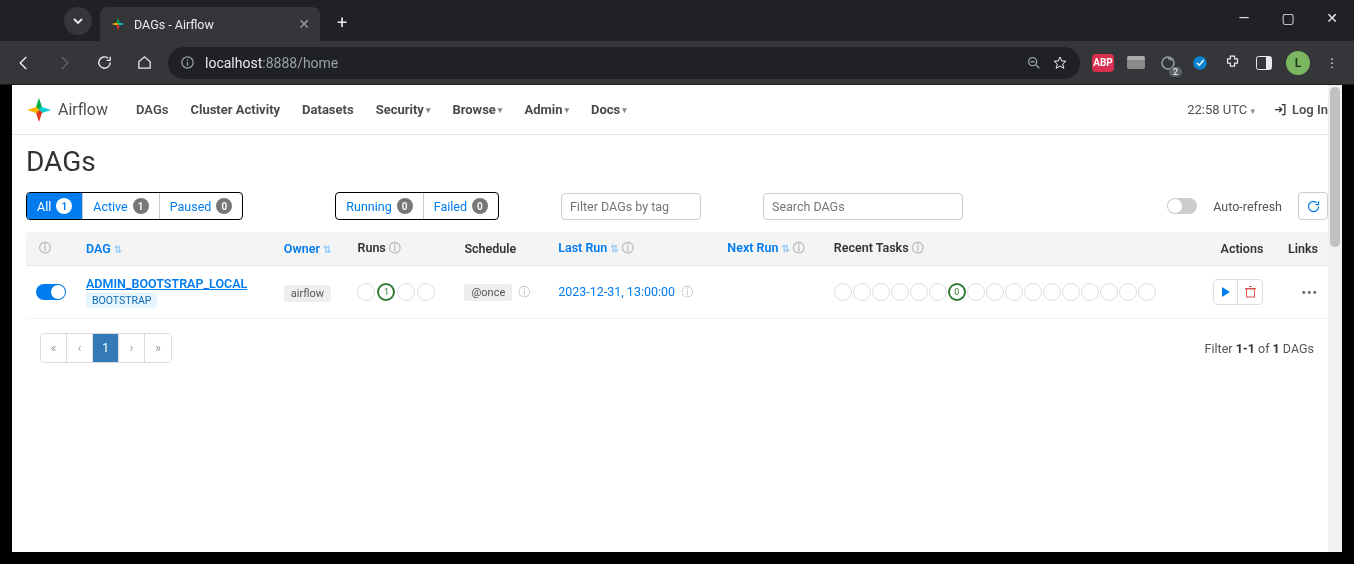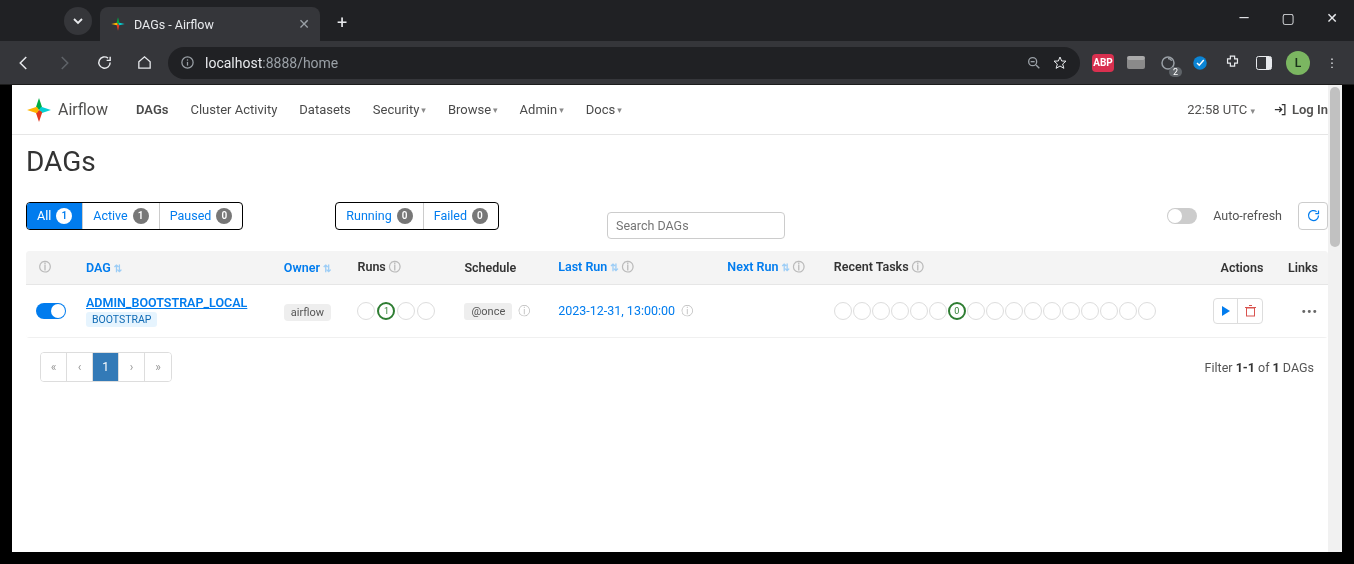--- a/index.html
+++ b/index.html
@@ -33,21 +33,21 @@
 
 
 .viewport { position: relative; background: #fff; height: calc(564px - 41px - 44px - 12px); overflow: hidden; margin: 0 12px 12px 12px; }
 .scrollbar-track { position: absolute; right: 0; top: 0; width: 14px; height: 100%; background: #f1f1f1; }
 .scrollbar-thumb { position: absolute; right: 2px; top: 2px; width: 10px; height: 160px; background: #c1c1c1; border-radius: 5px; }
 
 
 .af-nav { display: flex; align-items: center; height: 50px; border-bottom: 1px solid #e6e6e6; padding: 0 14px; gap: 18px; font-size: 13px; color: #51504f; }
 .af-brand { display: flex; align-items: center; gap: 6px; font-size: 16px; color: #51504f; margin-right: 10px; }
 .af-brand svg { width: 26px; height: 26px; }
-.af-nav-item { cursor: pointer; color: #4a4a4a; font-weight: 400; display: flex; align-items: center; gap: 2px; }
+.af-nav-item { cursor: pointer; color: #4a4a4a; font-weight: 700; display: flex; align-items: center; gap: 2px; }
 .af-nav-item.active { font-weight: 600; }
 .af-nav-spacer { flex: 1; }
 .af-nav-right { display: flex; align-items: center; gap: 18px; font-size: 13px; }
 .login { display: flex; align-items: center; gap: 4px; font-weight: 600; }
 .caret { font-size: 9px; color: #8a8a8a; }
 
 
 .af-alert { background: #fcf8e3; border: 1px solid #faebcc; color: #8a6d3b; margin: 10px; padding: 10px 12px; font-size: 12.5px; border-radius: 4px; }
 .af-alert a { color: #31708f; text-decoration: none; }
 .af-alert .cta { color: #017cee; font-weight: 600; }
@@ -59,21 +59,21 @@
 .toolbar { display: flex; align-items: center; gap: 16px; margin-bottom: 12px; }
 .pill-group { display: flex; border: 1px solid #000000; border-radius: 4px; overflow: hidden; font-size: 12.5px; }
 .pill { padding: 5px 10px; display: flex; align-items: center; gap: 5px; color: #017cee; cursor: pointer; border-right: 1px solid #ccc; }
 .pill:last-child { border-right: none; }
 .pill.selected { background: #017cee; color: #fff; }
 .pill .badge { background: #fff; color: #017cee; border-radius: 9px; min-width: 16px; height: 16px; font-size: 10px; display: flex; align-items: center; justify-content: center; padding: 0 4px; font-weight: 600; }
 .pill:not(.selected) .badge { background: #777; color: #fff; }
 .pill.selected .badge { background: #fff; color: #017cee; }
 
 .filter-input { border: 1px solid #ccc; border-radius: 4px; padding: 5px 8px; font-size: 12.5px; color: #555; width: 140px; background: #fff; }
-.filter-input.wide { width: 178px; margin-top: 20px; }
+.filter-input.wide { width: 200px; }
 .toolbar-spacer { flex: 1; }
 
 .toggle-sw { position: relative; width: 30px; height: 16px; background: #ccc; border-radius: 8px; cursor: pointer; }
 .toggle-sw::after { content: ""; position: absolute; left: 1px; top: 1px; width: 14px; height: 14px; background: #fff; border-radius: 50%; }
 .toolbar-label { font-size: 12.5px; color: #555; }
 .icon-btn { border: 1px solid #ccc; border-radius: 4px; width: 30px; height: 28px; display: flex; align-items: center; justify-content: center; color: #017cee; cursor: pointer; }
 
 
 .af-table { width: 100%; border-collapse: collapse; background: #f9f9f9; border-radius: 4px; overflow: hidden; }
 .af-table thead th { text-align: left; font-size: 12.5px; font-weight: 600; color: #333; padding: 8px 10px; border-bottom: 1px solid #e6e6e6; background: #f4f4f4; }
@@ -264,20 +264,21 @@
           <div class="pill selected">All<span class="badge">1</span></div>
           <div class="pill">Active<span class="badge">1</span></div>
           <div class="pill">Paused<span class="badge">0</span></div>
         </div>
       <div style="width:60px"></div>
       <div class="pill-group" id="state-pills">
           <div class="pill">Running<span class="badge">0</span></div>
           <div class="pill">Failed<span class="badge">0</span></div>
         </div>
       <div style="width:30px"></div>
+      <input class="filter-input" placeholder="Filter DAGs by tag" style="">
       <div style="width:30px"></div>
       <input class="filter-input wide" placeholder="Search DAGs" style="">
       <div class="toolbar-spacer"></div>
       <div class="toggle-sw"></div>
       <span class="toolbar-label">Auto-refresh</span>
       <div class="icon-btn">
         <svg width="15" height="15" viewBox="0 0 24 24">
             <path d="M20 12a8 8 0 1 1-3-6.2" stroke="#017cee" stroke-width="2" fill="none"></path>
             <path d="M20 4v5h-5" stroke="#017cee" stroke-width="2" fill="none"></path>
           </svg>

